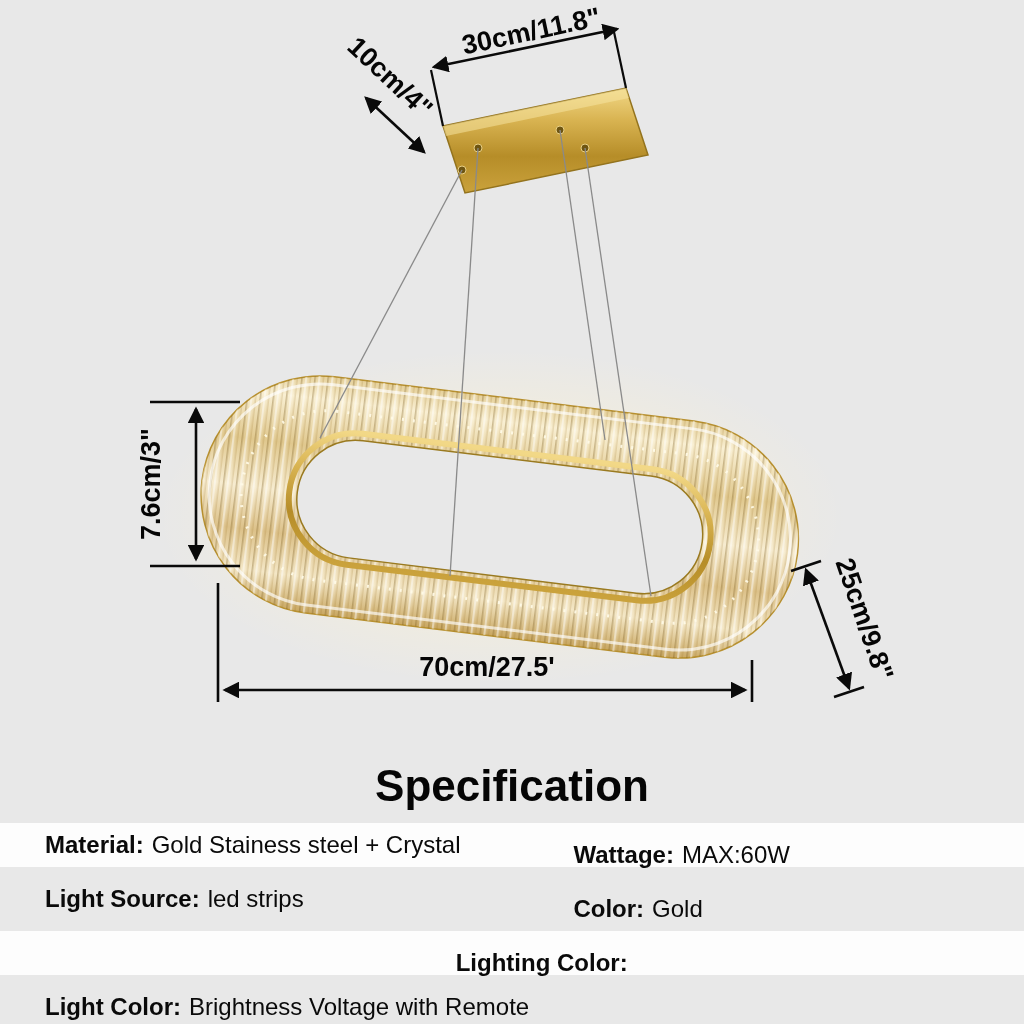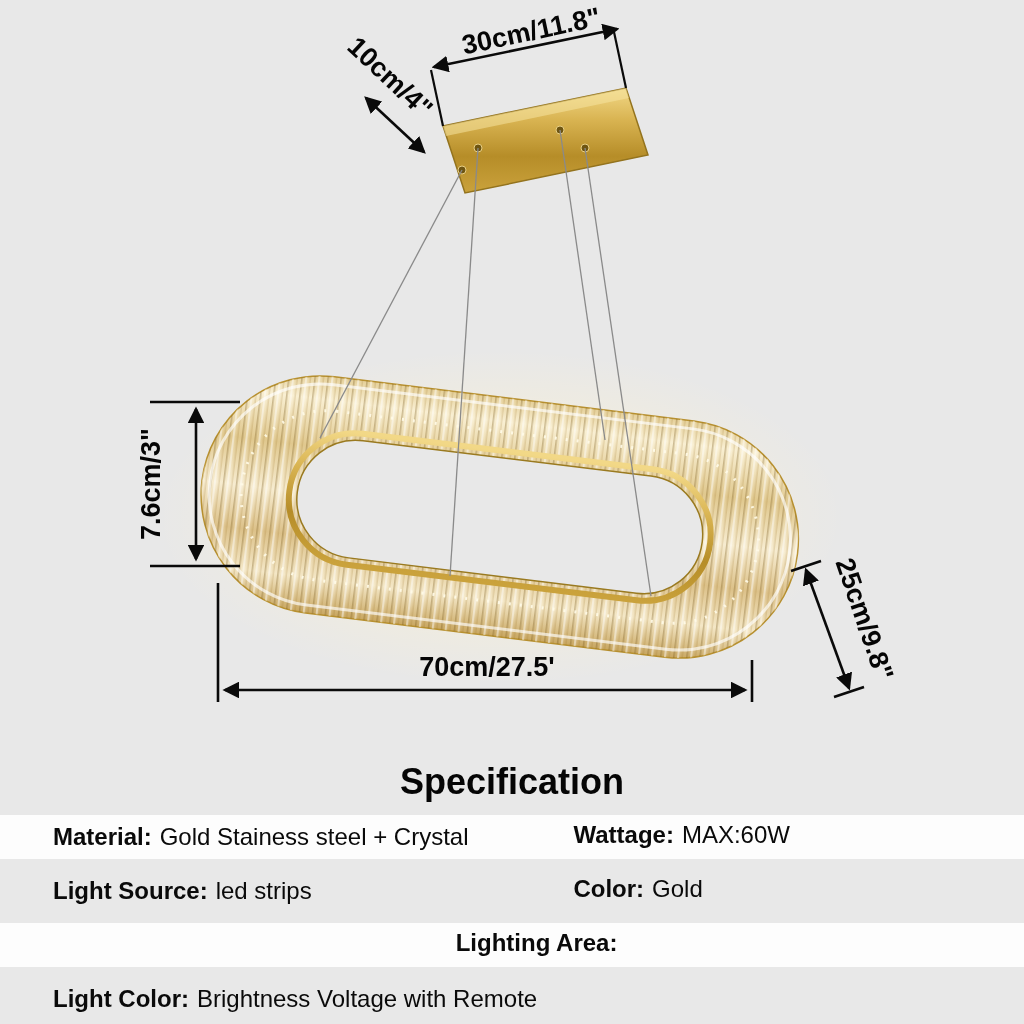--- a/index.html
+++ b/index.html
@@ -9,39 +9,38 @@
     font-family:"Liberation Sans", sans-serif;
     position:relative;
     overflow:hidden;
   }
   .stage{position:absolute;top:0;left:0;width:1024px;height:758px;}
   .stage svg{display:block;width:1024px;height:758px;}
 
   .spec{position:absolute;top:755px;left:0;width:1024px;}
   .spec-title{
     text-align:center;
-    font-size:36px;
+    font-size:44px;
     font-weight:700;
     color:#050505;
     padding:6px 0 12px 0;
   }
   .spec-row{
     position:relative;
     height:44px;
     margin-bottom:10px;
     display:flex;
     align-items:center;
     font-size:24px;
     color:#0a0a0a;
-    padding-left:8px;
   }
   .spec-row.band{background:#fdfdfd;}
   .cell{white-space:nowrap;}
   .cell.left{padding-left:45px;}
-  .cell.right{position:absolute;top:0;height:40px;display:flex;align-items:center;}
+  .cell.right{position:absolute;top:12px;height:40px;display:flex;align-items:center;}
   .cell.right.pos-a{left:56%;}
   .cell.right.pos-b{left:44.5%;}
   .lbl{font-weight:700;}
   .val{margin-left:8px;}
 
   .dim-text{
     font-family:"Liberation Sans", sans-serif;
     font-size:27px;
     font-weight:700;
     fill:#050505;
@@ -163,21 +162,21 @@
       <span class="lbl">Light Source:</span><span class="val">led strips</span>
     </div>
     <div class="cell right pos-a">
       <span class="lbl">Color:</span>
         <span class="val">Gold</span>
     </div>
   </div>
 
   <div class="spec-row band">
     <div class="cell right pos-b">
-      <span class="lbl">Lighting Area:</span>
+      <span class="lbl">Lighting Color:</span>
     </div>
   </div>
 
   <div class="spec-row">
     <div class="cell left">
       <span class="lbl">Light Color:</span><span class="val">Brightness Voltage with Remote</span>
     </div>
   </div>
 </div>
 

